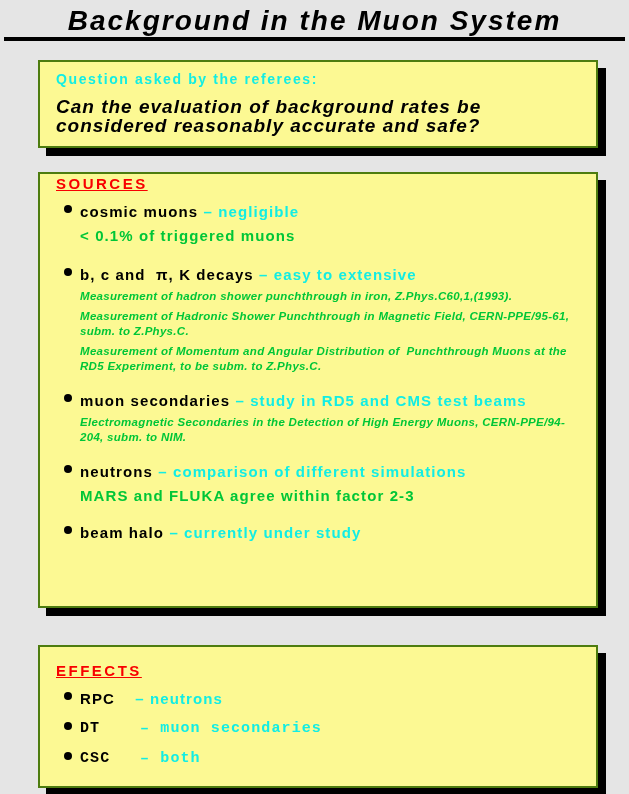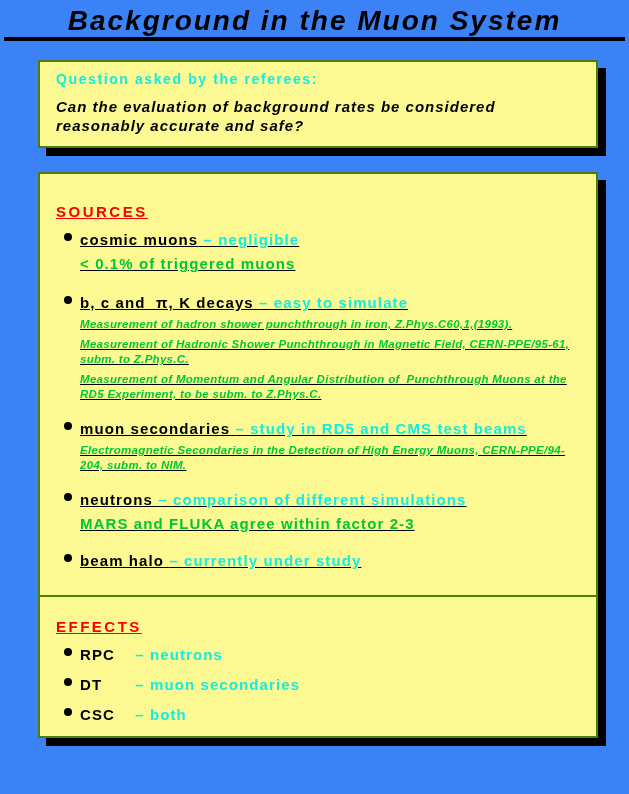--- a/index.html
+++ b/index.html
@@ -3,45 +3,45 @@
 <meta charset="utf-8">
 <style>
   :root{
     --yellow:#FCF993;
     --cyan:#12EDE4;
     --green:#00C637;
     --red:#F80000;
   }
   html,body{margin:0;padding:0;background:#fff;}
   body{width:629px;height:794px;font-family:"Liberation Sans",sans-serif;}
-  .page{position:relative;width:629px;height:794px;overflow:hidden;background:#3b82f6;}
+  .page{position:relative;width:629px;height:794px;overflow:hidden;background:#e5e5e5;}
 
   .title{
     position:absolute;top:5px;left:0;right:0;margin:0;
     text-align:center;font-size:28px;font-weight:bold;font-style:italic;
     letter-spacing:2px;color:#000;white-space:nowrap;
   }
   .title-rule{position:absolute;top:37px;left:4px;width:621px;height:4px;background:#000;}
 
   .box{
     position:absolute;left:38px;width:560px;box-sizing:border-box;
     background:var(--yellow);border:2px solid #4d7c0f;
     box-shadow:8px 8px 0 0 #000;
   }
   .question-box{top:60px;height:88px;padding:9px 16px;}
-  .sources-box{top:172px;height:436px;padding:28px 16px;text-decoration:underline;}
-  .effects-box{top:595px;height:143px;padding:20px 16px;}
+  .sources-box{top:172px;height:436px;padding:0 16px;}
+  .effects-box{top:645px;height:143px;padding:14px 16px;}
 
   .q-heading{
     color:var(--cyan);font-weight:bold;font-size:14px;letter-spacing:1.6px;
     line-height:17px;
   }
   .q-body{
     margin-top:9px;color:#000;font-weight:bold;font-style:italic;
-    font-size:15px;letter-spacing:1px;line-height:19px;max-width:512px;
+    font-size:19px;letter-spacing:1px;line-height:19px;max-width:512px;
   }
 
   .section-heading{
     color:var(--red);font-weight:bold;font-size:15px;letter-spacing:2.5px;
     text-decoration:underline;line-height:19px;
   }
 
   .bullet-item{
     position:relative;padding-left:24px;font-size:15px;font-weight:bold;
     letter-spacing:1.1px;line-height:21px;color:#000;
@@ -57,21 +57,21 @@
   }
   .refs{padding-left:24px;margin-top:4px;}
   .ref{
     color:var(--green);font-weight:bold;font-style:italic;
     font-size:11.5px;letter-spacing:0.3px;line-height:15px;
     max-width:492px;margin:0 0 5px 0;
   }
   .mt24{margin-top:8px;}
   .mt18{margin-top:18px;}
   .mt16{margin-top:16px;}
-  .mt9{margin-top:9px;}
+  .mt9{margin-top:9px;font-family:Liberation Mono, monospace;}
   .effect-term{display:inline-block;min-width:50px;}
 </style>
 </head>
 <body>
 
 <div class="page">
 
   <h1 class="title">Background in the Muon System</h1>
   <div class="title-rule"></div>
 
@@ -86,21 +86,21 @@
     <div class="bullet-item mt24">
       <span class="dot"></span>
       <span class="term">cosmic muons</span>
       <span class="desc">– negligible</span>
     </div>
     <div class="note">&lt; 0.1% of triggered muons</div>
 
     <div class="bullet-item mt18">
       <span class="dot"></span>
       <span class="term">b, c and &nbsp;π, K decays</span>
-      <span class="desc">– easy to simulate</span>
+      <span class="desc">– easy to extensive</span>
     </div>
 
     <div class="refs">
       <p class="ref">Measurement of hadron shower punchthrough in iron, Z.Phys.C60,1,(1993).</p>
       <p class="ref">Measurement of Hadronic Shower Punchthrough in Magnetic Field, CERN-PPE/95-61, subm. to Z.Phys.C.</p>
       <p class="ref">Measurement of Momentum and Angular Distribution of &nbsp;Punchthrough Muons at the RD5 Experiment, to be subm. to Z.Phys.C.</p>
     </div>
 
     <div class="bullet-item mt16">
       <span class="dot"></span>

